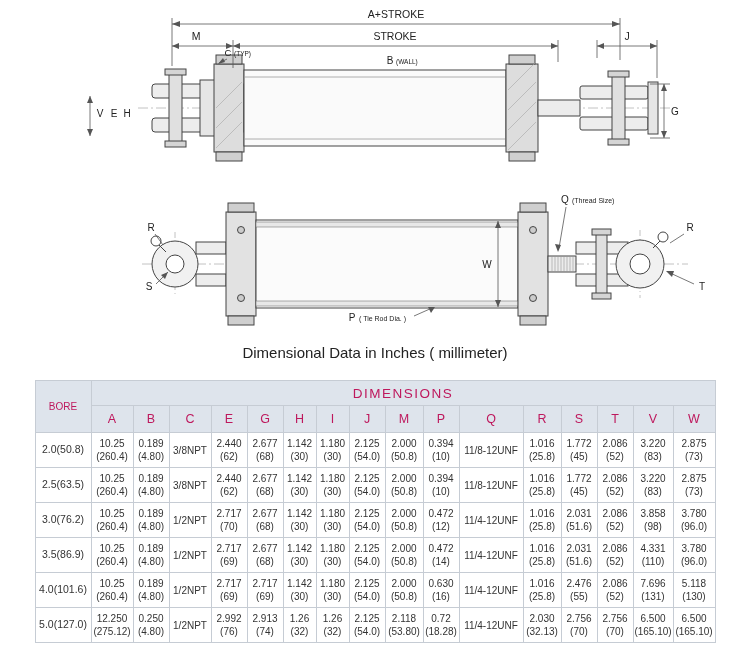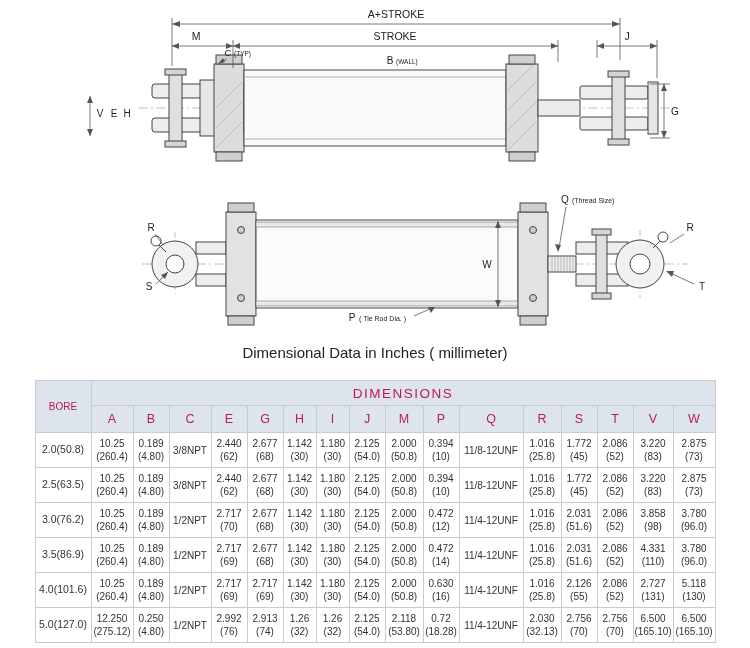--- a/index.html
+++ b/index.html
@@ -589,29 +589,29 @@
           <div>(16)</div>
         </td>
         <td>
           <div>11/4-12UNF</div>
         </td>
         <td>
           <div>1.016</div>
           <div>(25.8)</div>
         </td>
         <td>
-          <div>2.126</div>
+          <div>2.476</div>
           <div>(55)</div>
         </td>
         <td>
           <div>2.086</div>
           <div>(52)</div>
         </td>
         <td>
-          <div>2.727</div>
+          <div>7.696</div>
           <div>(131)</div>
         </td>
         <td>
           <div>5.118</div>
           <div>(130)</div>
         </td>
       </tr>
       <tr>
         <th class="bore">5.0(127.0)</th>
         <td>

